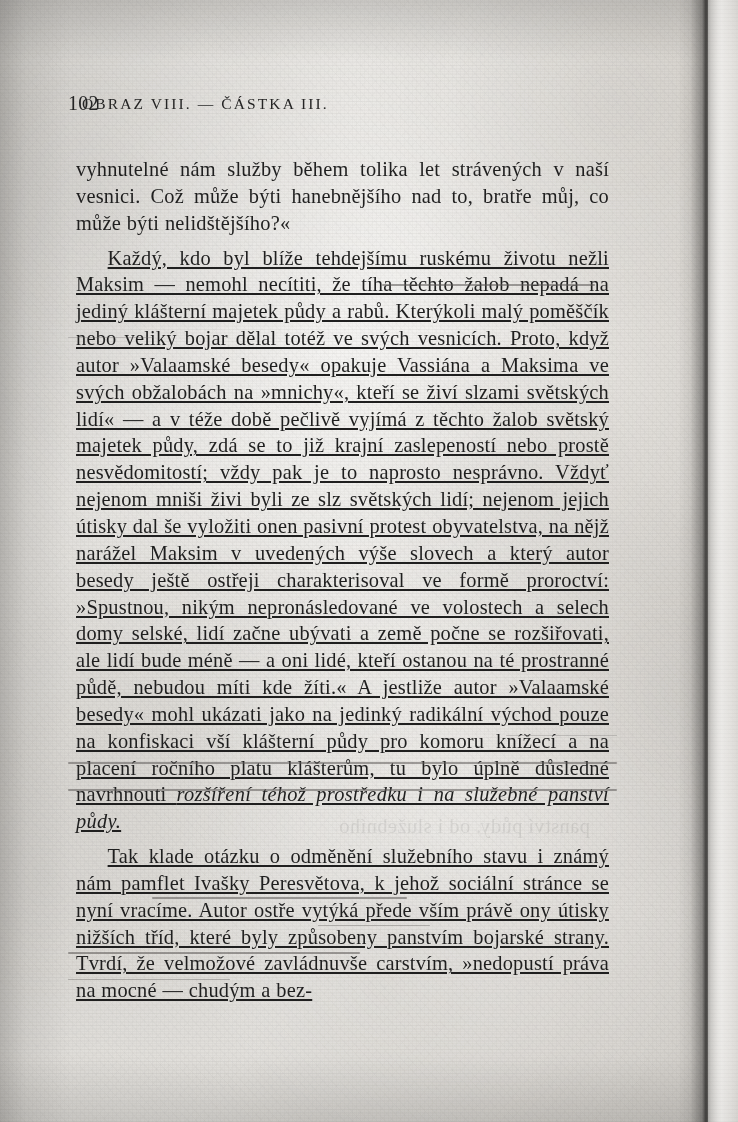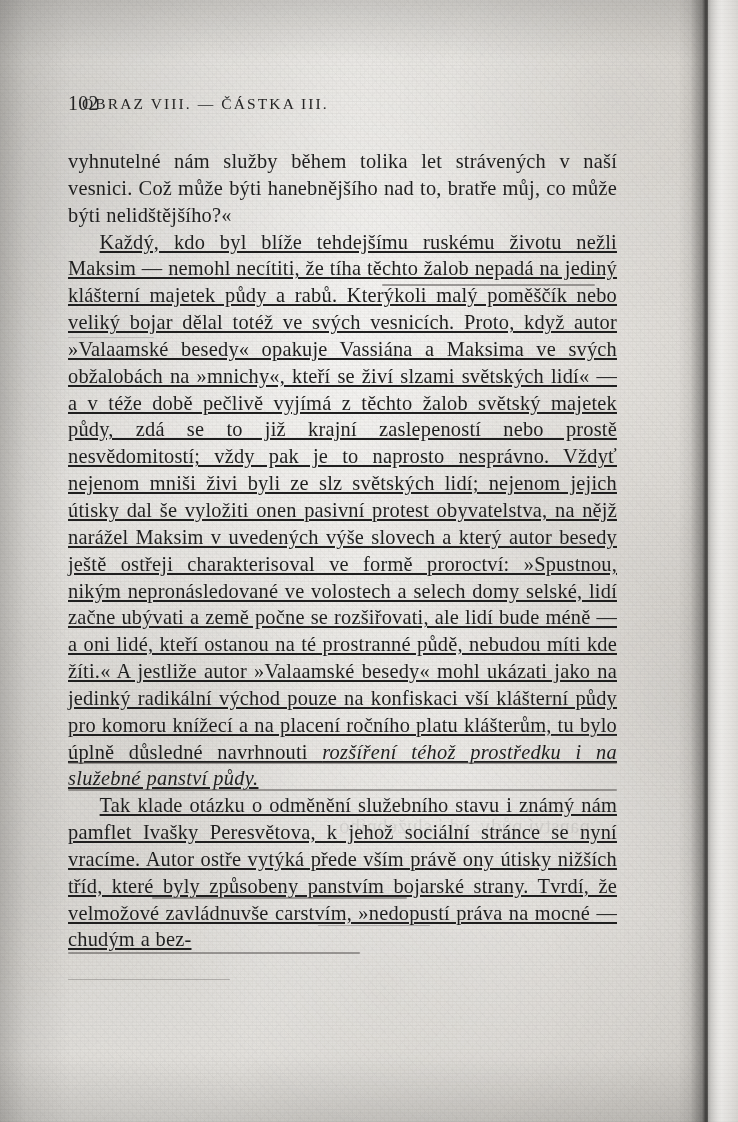--- a/index.html
+++ b/index.html
@@ -143,21 +143,21 @@
   }
 
   .textblock {
     position: absolute;
     left: 68px;
     top: 148px;
     width: 549px;
   }
 
   p.para {
-    margin: 0;
+    margin: 8px;
     font-size: 20.4px;
     line-height: 26.85px;
     text-align: justify;
     text-align-last: left;
     color: #1f1f1f;
     letter-spacing: 0.01em;
     word-spacing: 0.02em;
   }
   p.indent { text-indent: 1.55em; text-decoration: underline; }
 

